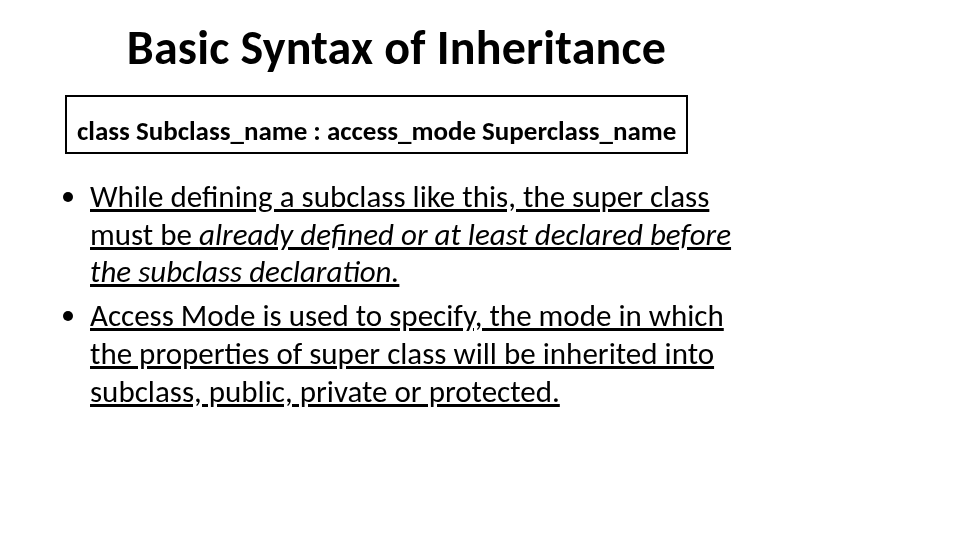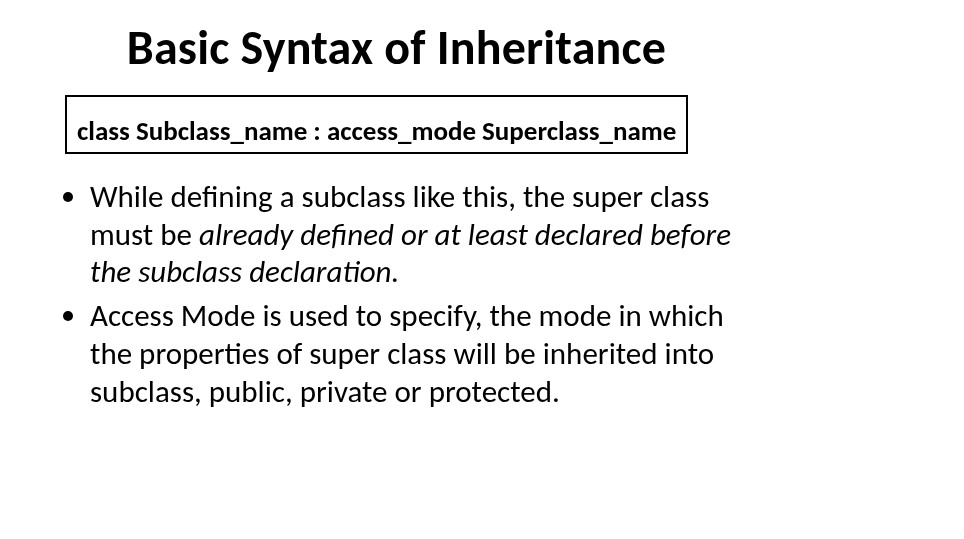--- a/index.html
+++ b/index.html
@@ -32,20 +32,21 @@
     padding: 17px 10px 4px 10px;
     margin-left: 25px;
     font-weight: 700;
     font-size: 27px;
     line-height: 1.25;
   }
   ul.bullets {
     list-style: disc;
     margin: 24px 0 0 0;
     padding-left: 50px;
+    text-decoration: underline;
   }
   ul.bullets li {
     font-size: 31px;
     line-height: 1.22;
     margin-bottom: 6px;
     font-weight: 400;
   }
   .italic {
     font-style: italic;
   }

